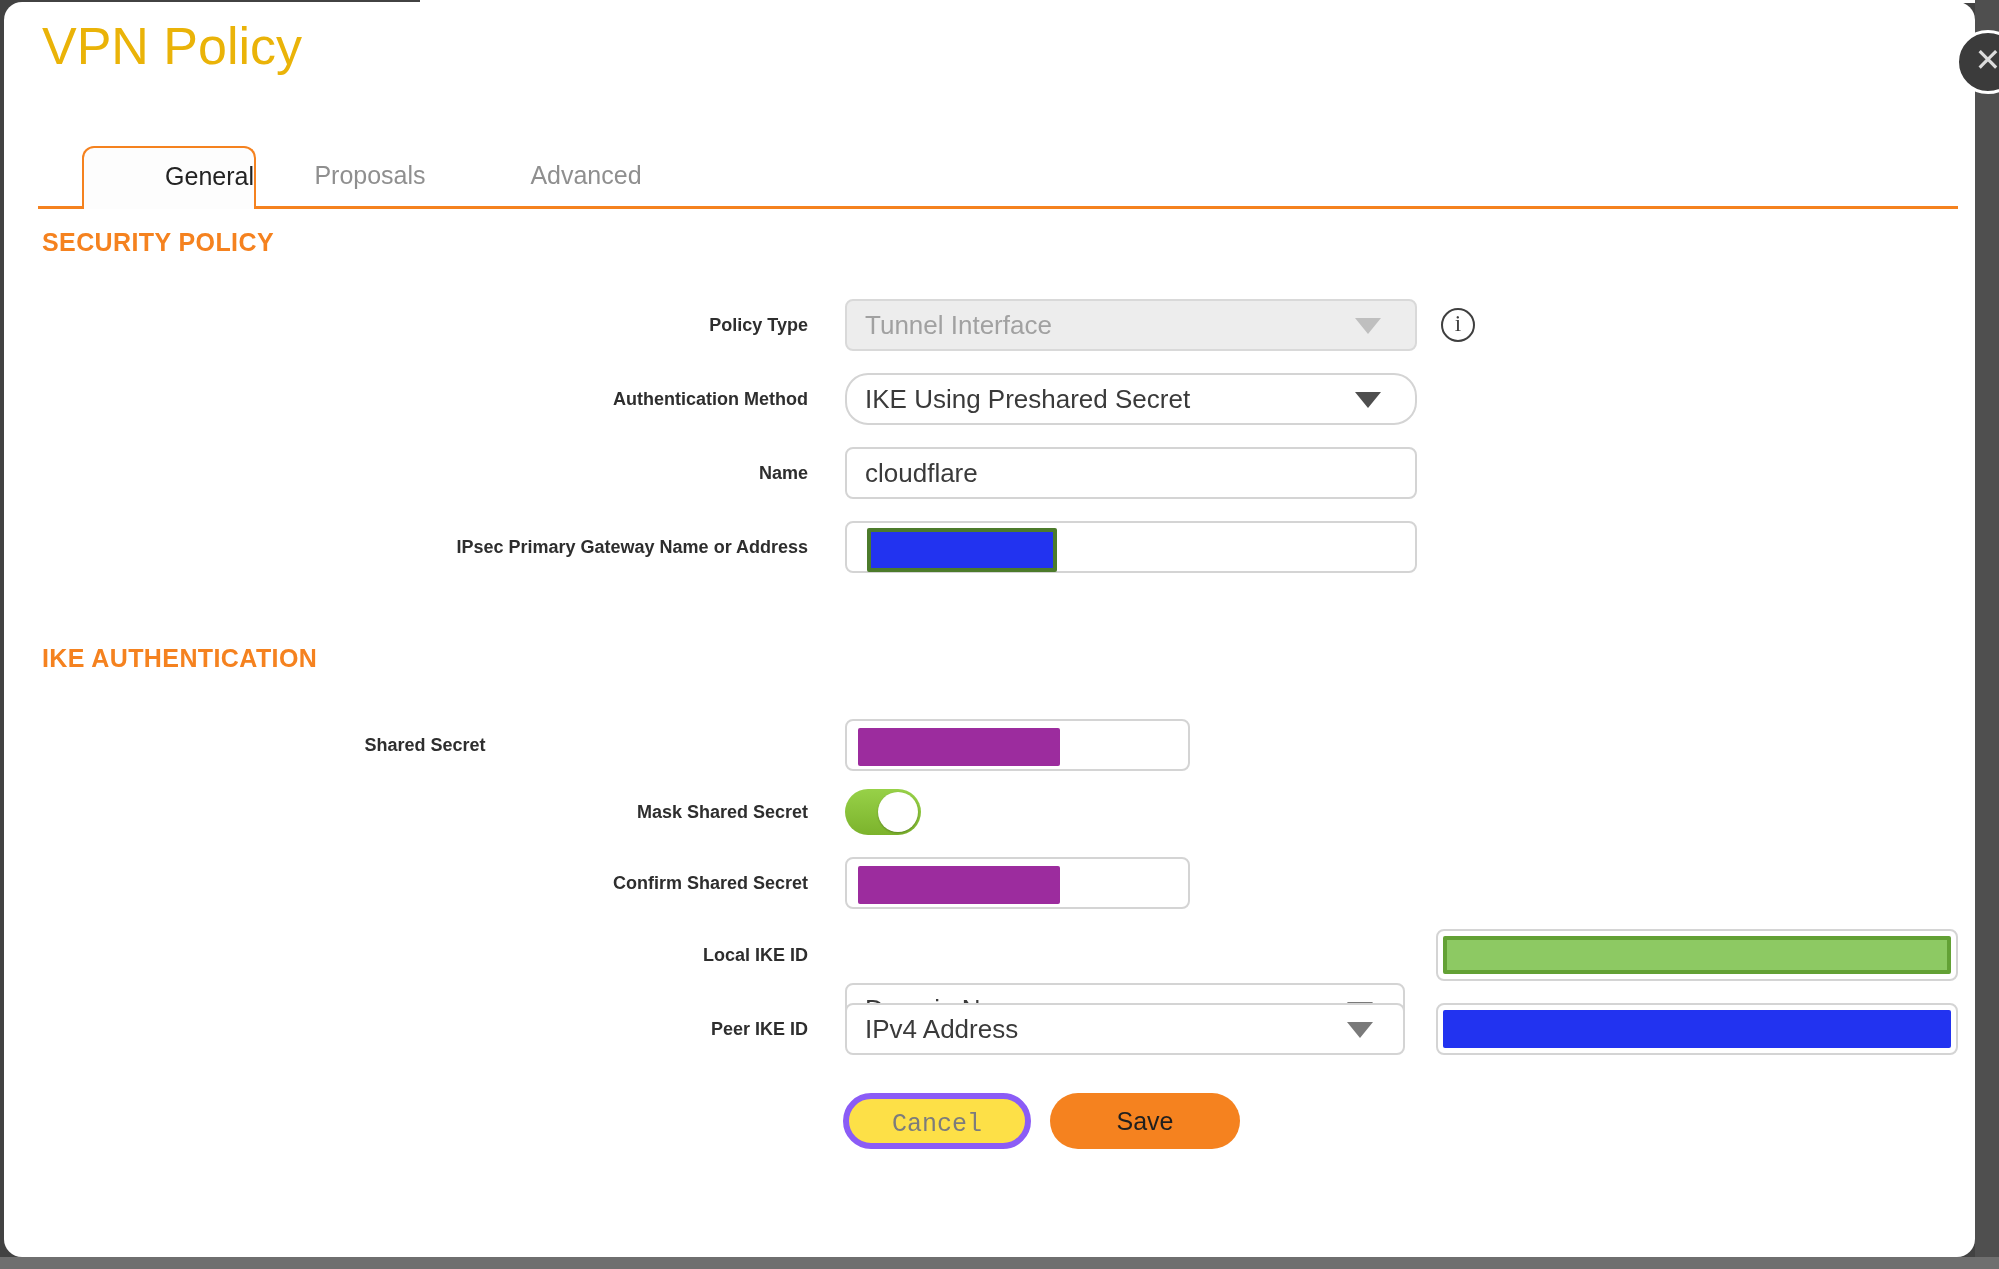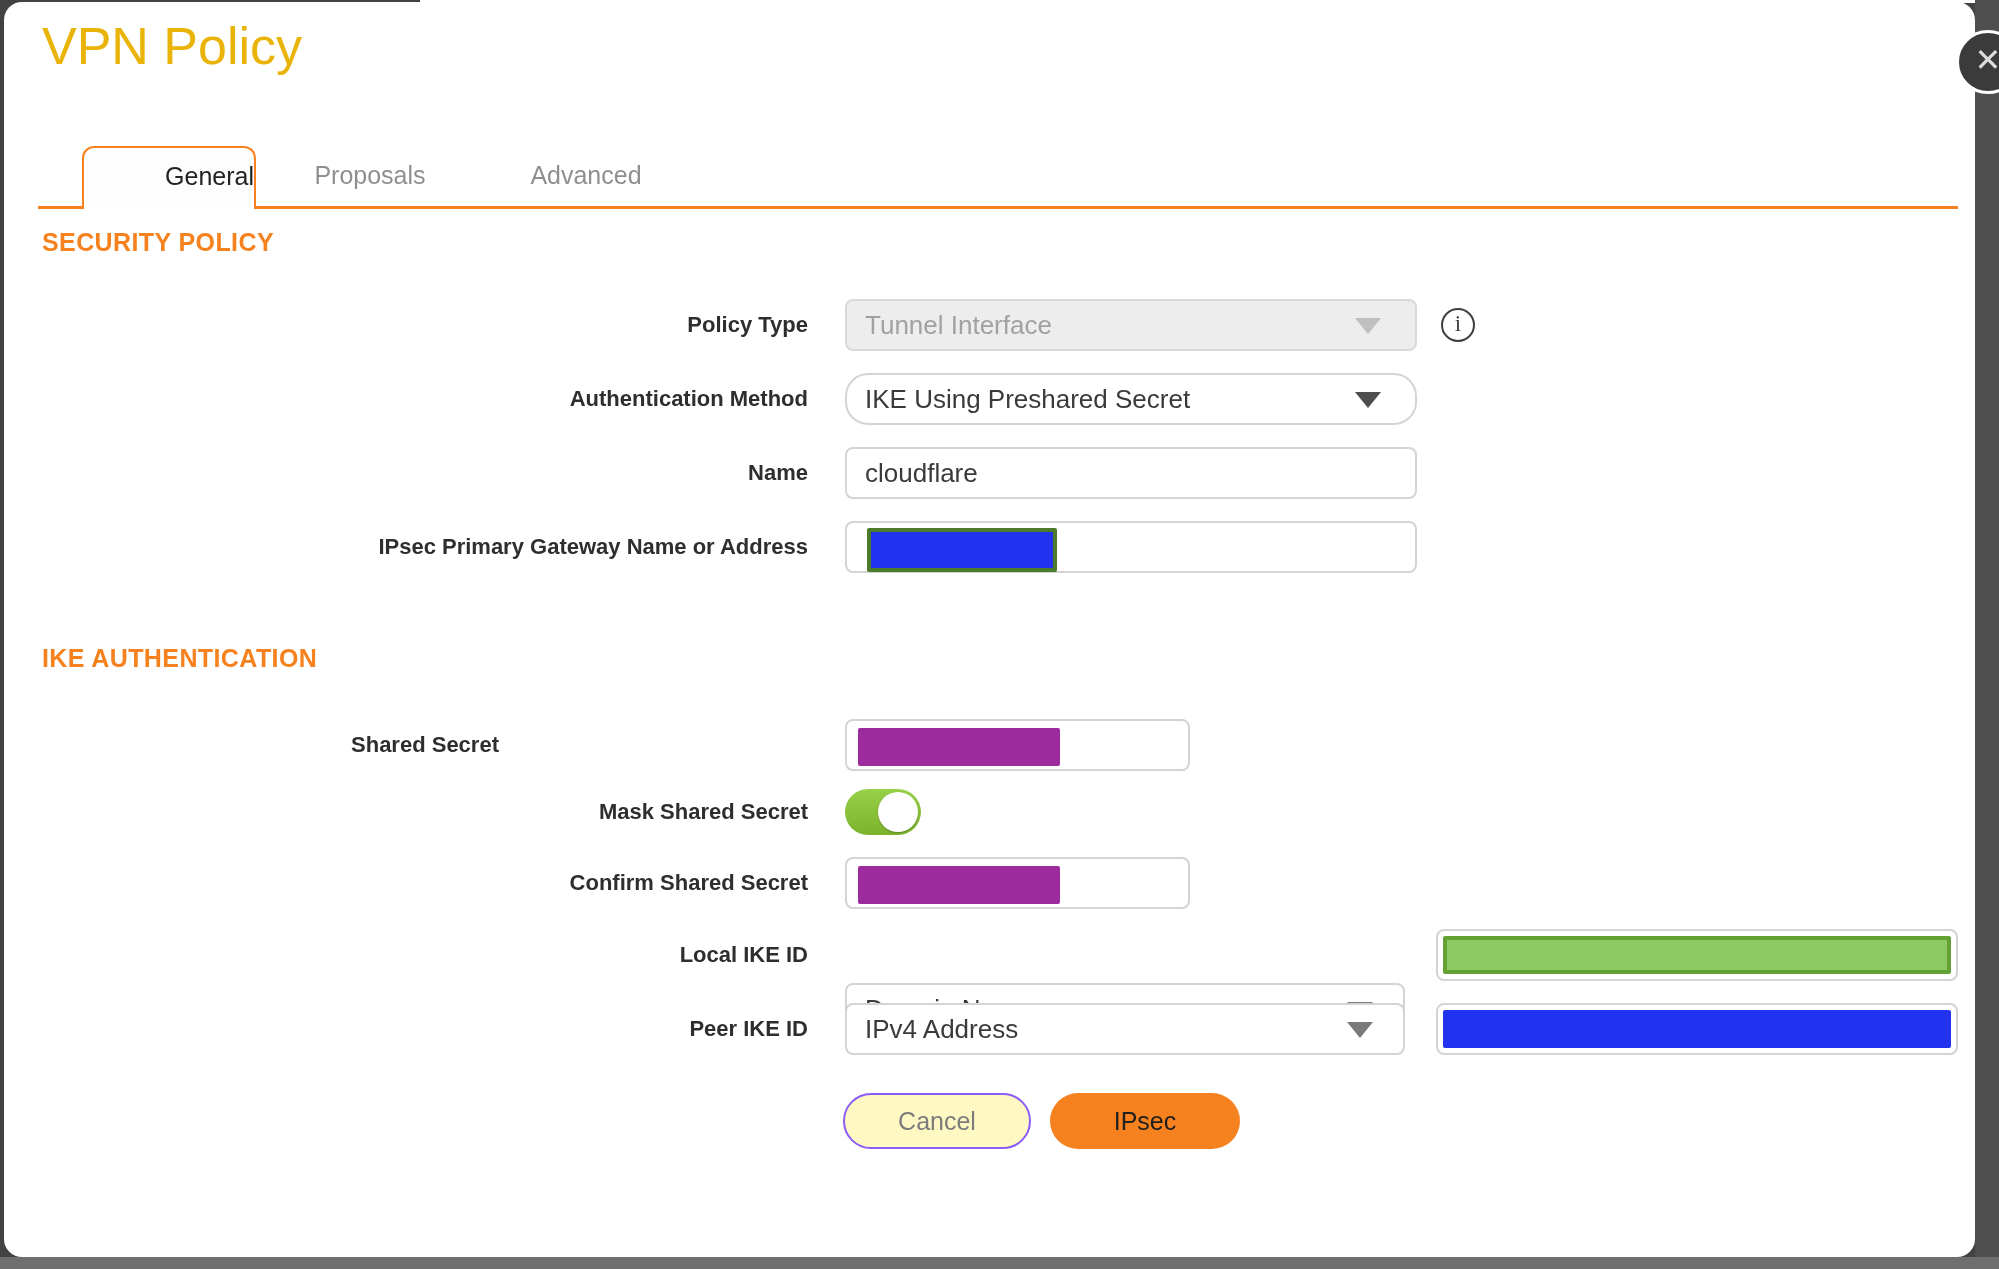--- a/index.html
+++ b/index.html
@@ -38,21 +38,21 @@
   }
   .tab.t2{left:290px;width:160px;}
   .tab.t3{left:506px;width:160px;}
   
   .sec-head{
     position:absolute;left:42px;font-size:25px;font-weight:bold;color:#F5821F;letter-spacing:.4px;
   }
   
   .flabel{
     position:absolute;left:42px;width:766px;text-align:right;
-    font-size:22px;font-weight:bold;color:#2E2E2E;line-height:52px;
+    font-size:18px;font-weight:bold;color:#2E2E2E;line-height:52px;
   }
   .field{
     position:absolute;left:845px;height:52px;background:#fff;
     border:2px solid #D4D4D4;border-radius:8px;box-sizing:border-box;
     font-size:26px;color:#3A3A3A;line-height:48px;padding-left:18px;
   }
   .field.disabled{background:#EDEDED;border-color:#D9D9D9;color:#A1A1A1;}
   .caret{
     position:absolute;width:0;height:0;
     border-left:13px solid transparent;border-right:13px solid transparent;
@@ -79,21 +79,21 @@
     position:absolute;left:1436px;width:522px;height:52px;background:#fff;
     border:2px solid #D4D4D4;border-radius:8px;box-sizing:border-box;
   }
   .valbox .fill{position:absolute;left:5px;top:5px;right:5px;bottom:5px;border-radius:2px;}
   .fill.green{border:4px solid #63A135;}
   
   .btn{
     position:absolute;top:1093px;height:56px;border-radius:28px;box-sizing:border-box;
     font-size:25px;text-align:center;cursor:pointer;
   }
-  .btn.cancel{left:843px;width:188px;background:#fef9c3;border:2px solid #8b5cf6;color:#7C7C7C;line-height:52px;}
+  .btn.cancel{left:843px;width:188px;background:#fde047;border:6px solid #8b5cf6;color:#7C7C7C;line-height:52px;font-family:Liberation Mono, monospace;}
   .btn.save{left:1050px;width:190px;background:#F5821F;border:none;color:#1F1F1F;line-height:56px;}
 </style>
 </head>
 <body>
 
 <div class="modal"></div>
 <div class="top-cover"></div>
 <div class="strip-right"></div>
 <div class="strip-bottom"></div>
 
@@ -160,13 +160,13 @@
 <div class="flabel" style="top:1003px;">Peer IKE ID</div>
 <div class="field" style="top:1003px;width:560px;">
   <span>IPv4 Address</span>
   <span class="caret" style="right:30px;border-top-color:#7A7A7A;"></span>
 </div>
 <div class="valbox" style="top:1003px;">
   <span class="fill" style="background-color: rgb(34, 51, 240);"></span>
 </div>
 
 <div class="btn cancel">Cancel</div>
-<div class="btn save">IPsec</div>
+<div class="btn save">Save</div>
 
 </body></html>

